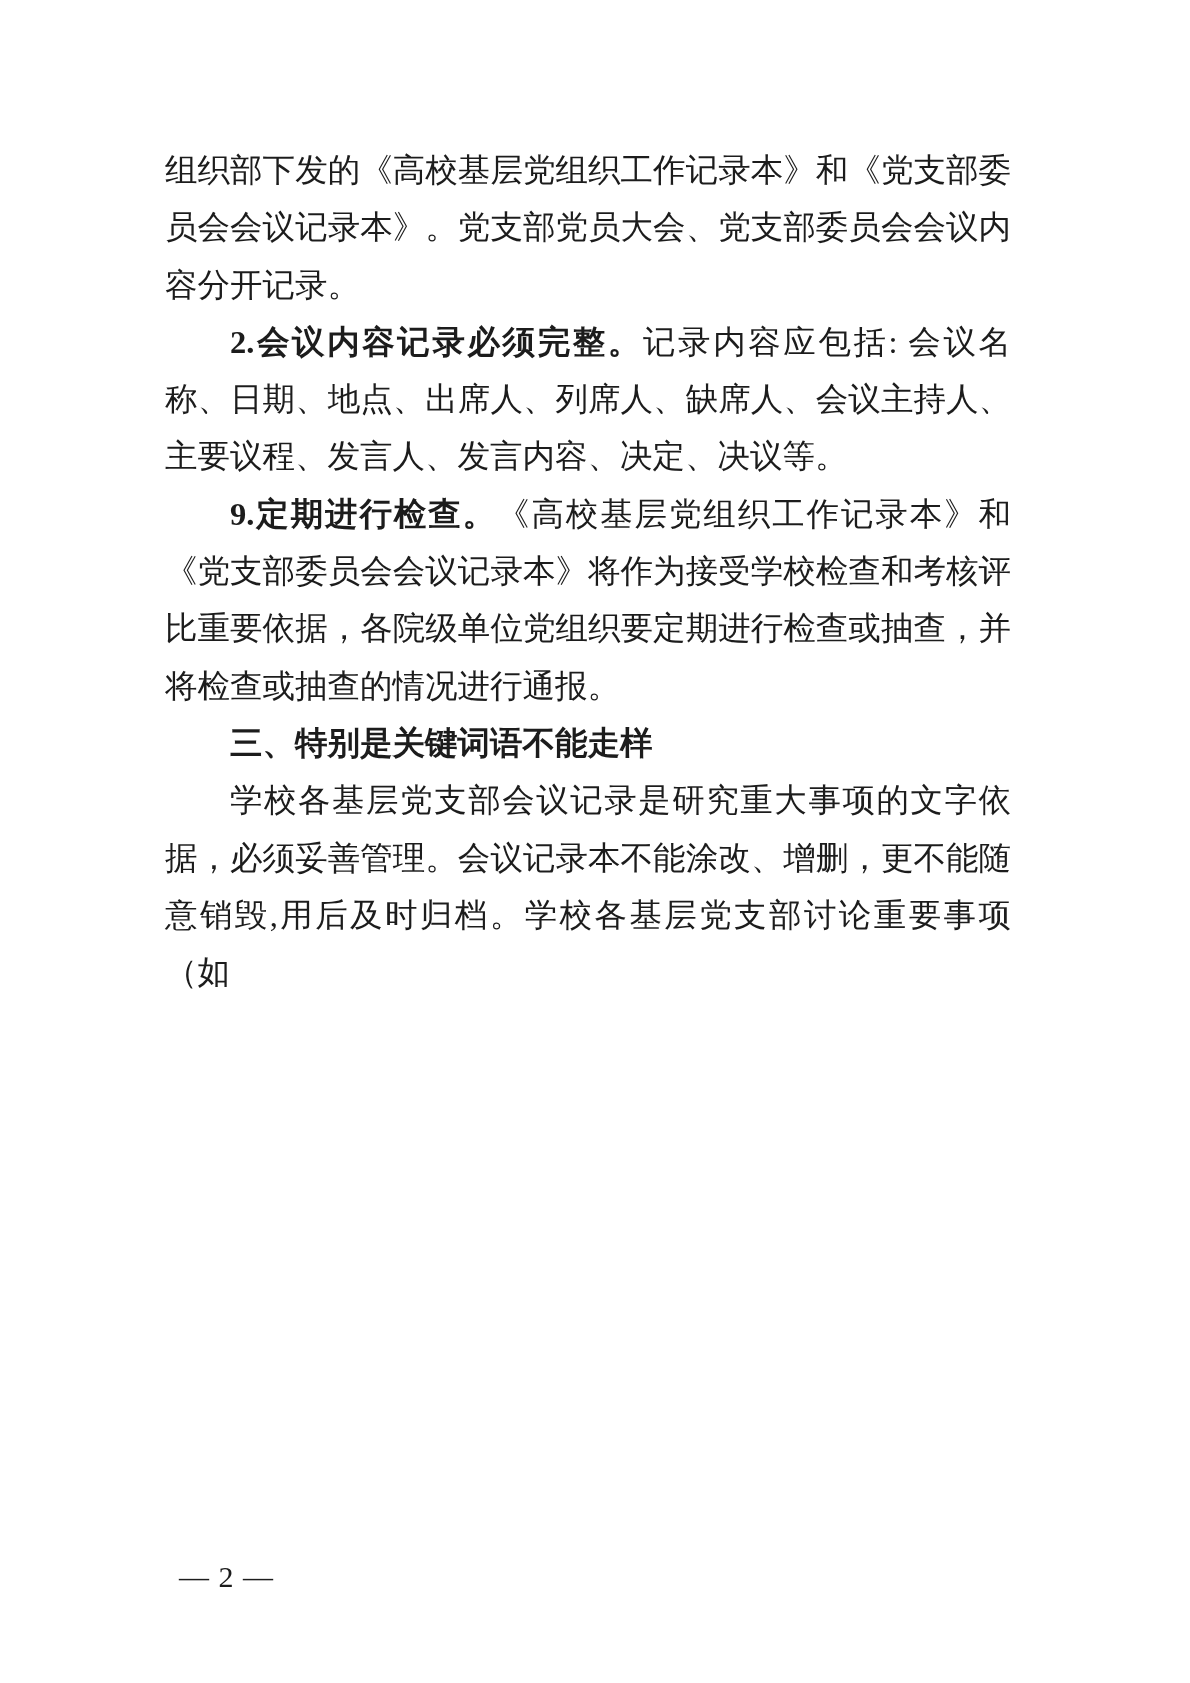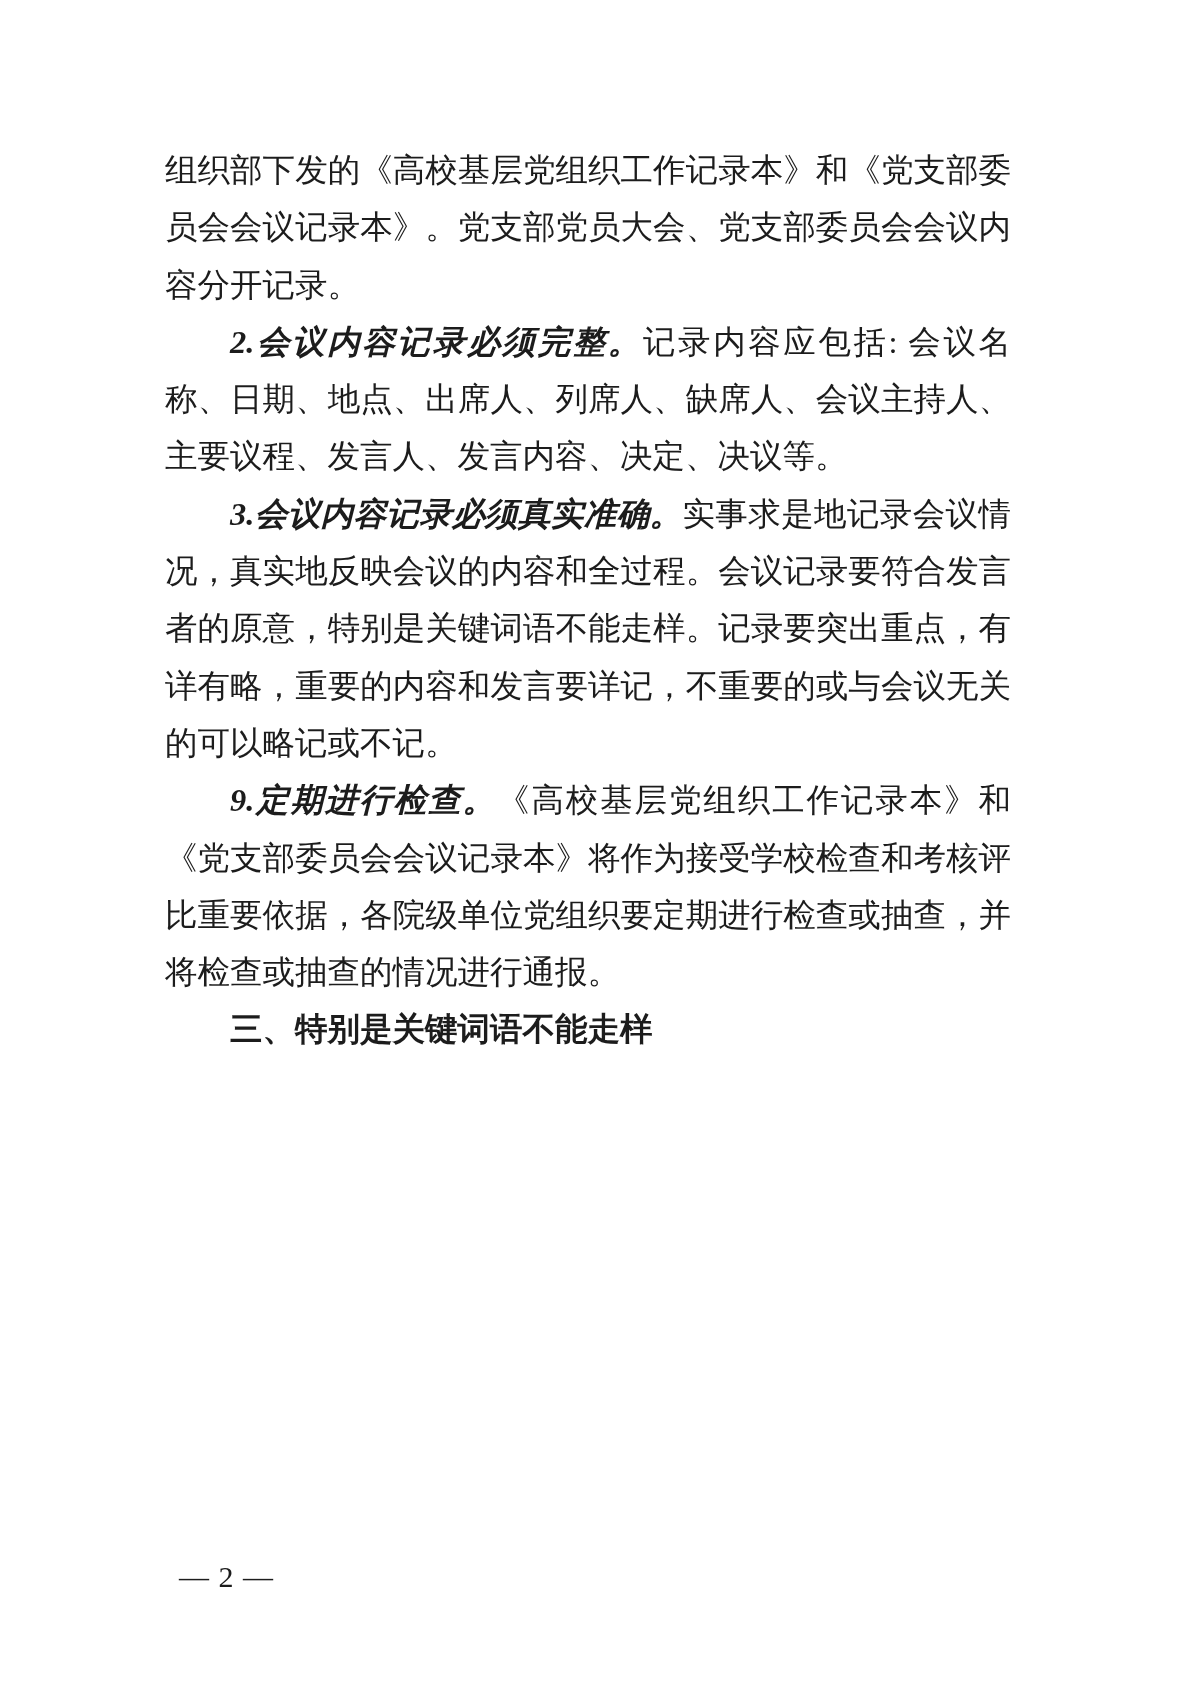--- a/index.html
+++ b/index.html
@@ -32,36 +32,35 @@
   }
   .indent {
     text-indent: 2em;
   }
   .heading {
     font-weight: 700;
     font-family: "Liberation Sans", "DejaVu Sans", sans-serif;
   }
   .lead {
     font-weight: 700;
-    font-style: italic;
   }
   .page-footer {
     position: absolute;
     left: 179px;
     top: 1560px;
     font-size: 30px;
     letter-spacing: 1px;
     color: #1c1c1c;
   }
 </style>
 </head>
 <body>
 
 <div class="page">
   <div class="doc-body" id="paragraphs">
       <p class="body-paragraph"><span>组织部下发的《高校基层党组织工作记录本》和《党支部委员会会议记录本》。党支部党员大会、党支部委员会会议内容分开记录。</span></p>
       <p class="body-paragraph indent"><strong class="lead">2.会议内容记录必须完整。</strong><span>记录内容应包括: 会议名称、日期、地点、出席人、列席人、缺席人、会议主持人、主要议程、发言人、发言内容、决定、决议等。</span></p>
-      <p class="body-paragraph indent"><strong class="lead">3.会议内容记录必须真实准确。</strong><span>实事求是地记录会议情况，真实地反映会议的内容和全过程。会议记录要符合发言者的原意，特别是关键词语不能走样。记录要突出重点，有详有略，重要的内容和发言要详记，不重要的或与会议无关的可以略记或不记。</span></p>
       <p class="body-paragraph indent"><strong class="lead">9.定期进行检查。</strong><span>《高校基层党组织工作记录本》和《党支部委员会会议记录本》将作为接受学校检查和考核评比重要依据，各院级单位党组织要定期进行检查或抽查，并将检查或抽查的情况进行通报。</span></p>
       <p class="heading indent"><span>三、特别是关键词语不能走样</span></p>
+      <p class="body-paragraph indent"><span>学校各基层党支部会议记录是研究重大事项的文字依据，必须妥善管理。会议记录本不能涂改、增删，更不能随意销毁,用后及时归档。学校各基层党支部讨论重要事项（如</span></p>
     </div>
   <div class="page-footer">— 2 —</div>
 </div>
 
 </body></html>

